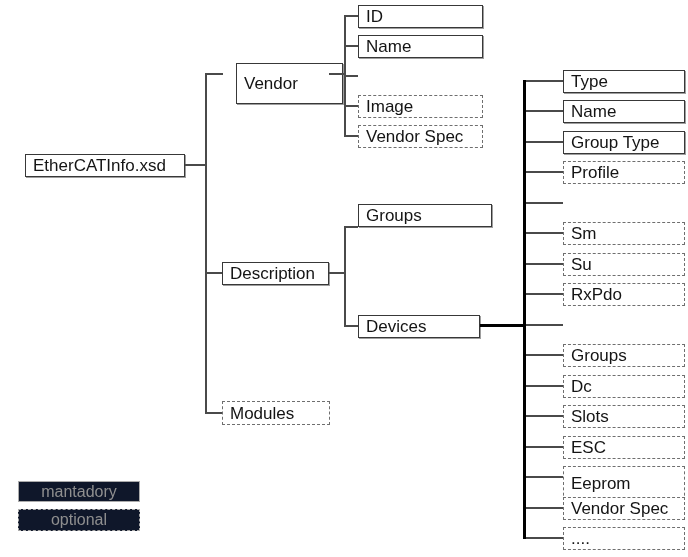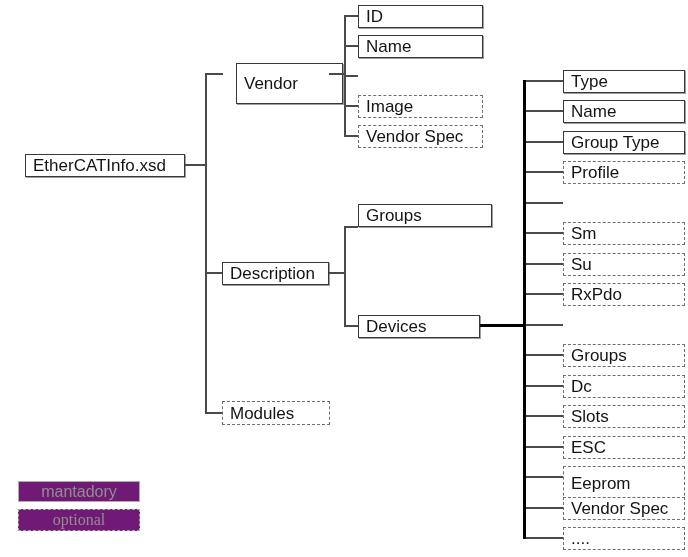--- a/index.html
+++ b/index.html
@@ -31,24 +31,24 @@
   .vline { width: 2px; }
   .thick { background: #000000; }
   .legend-box {
     position: absolute;
     box-sizing: border-box;
     color: #8f8f8f;
     font-size: 16px;
     display: flex;
     align-items: center;
     justify-content: center;
-    background: #701a75;
+    background: #0f172a;
   }
   .legend-solid  { border: 1px solid #ababab; }
-  .legend-dashed { border: 1px dashed #ababab; font-family: Liberation Serif, serif; }
+  .legend-dashed { border: 1px dashed #ababab; }
 </style>
 </head>
 <body>
 
 <div id="canvas">
 
   <div class="box solid" style="left:25px;top:154px;width:160px;height:23px;">EtherCATInfo.xsd</div>
 
   <div class="box solid" style="left:236px;top:63px;width:107px;height:41px;">Vendor</div>
   <div class="box solid" style="left:222px;top:262px;width:107px;height:23px;">Description</div>

